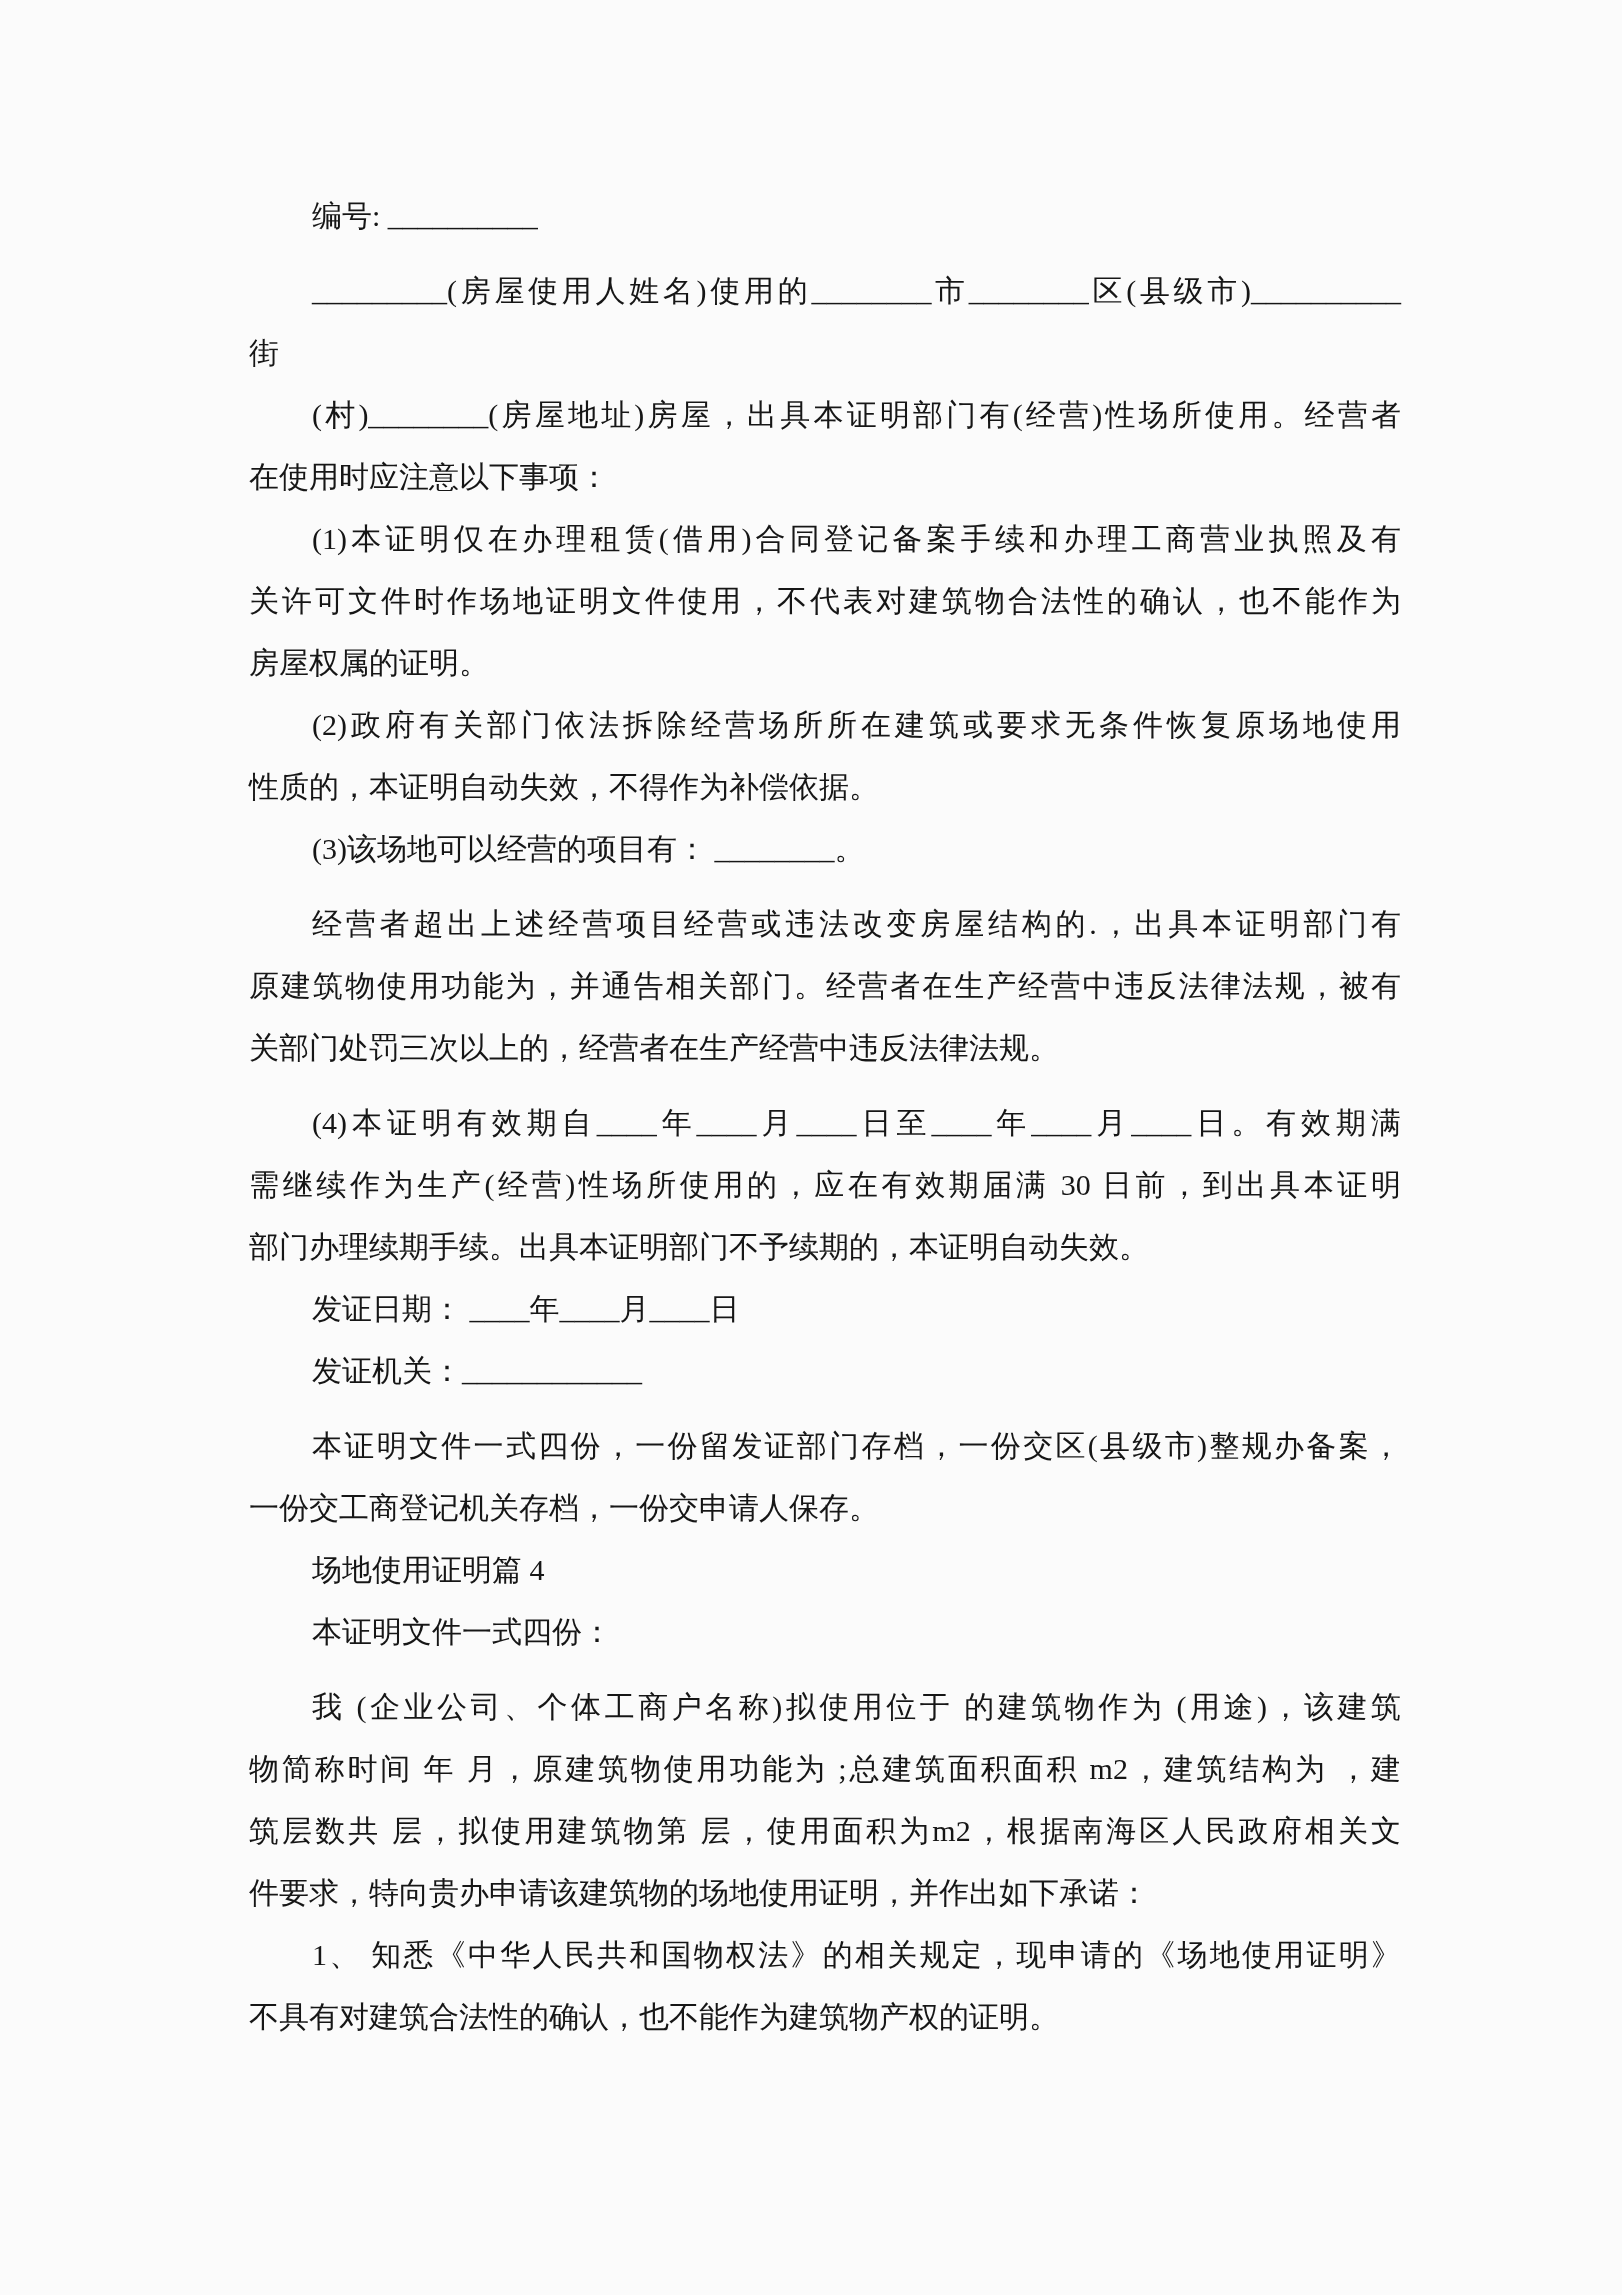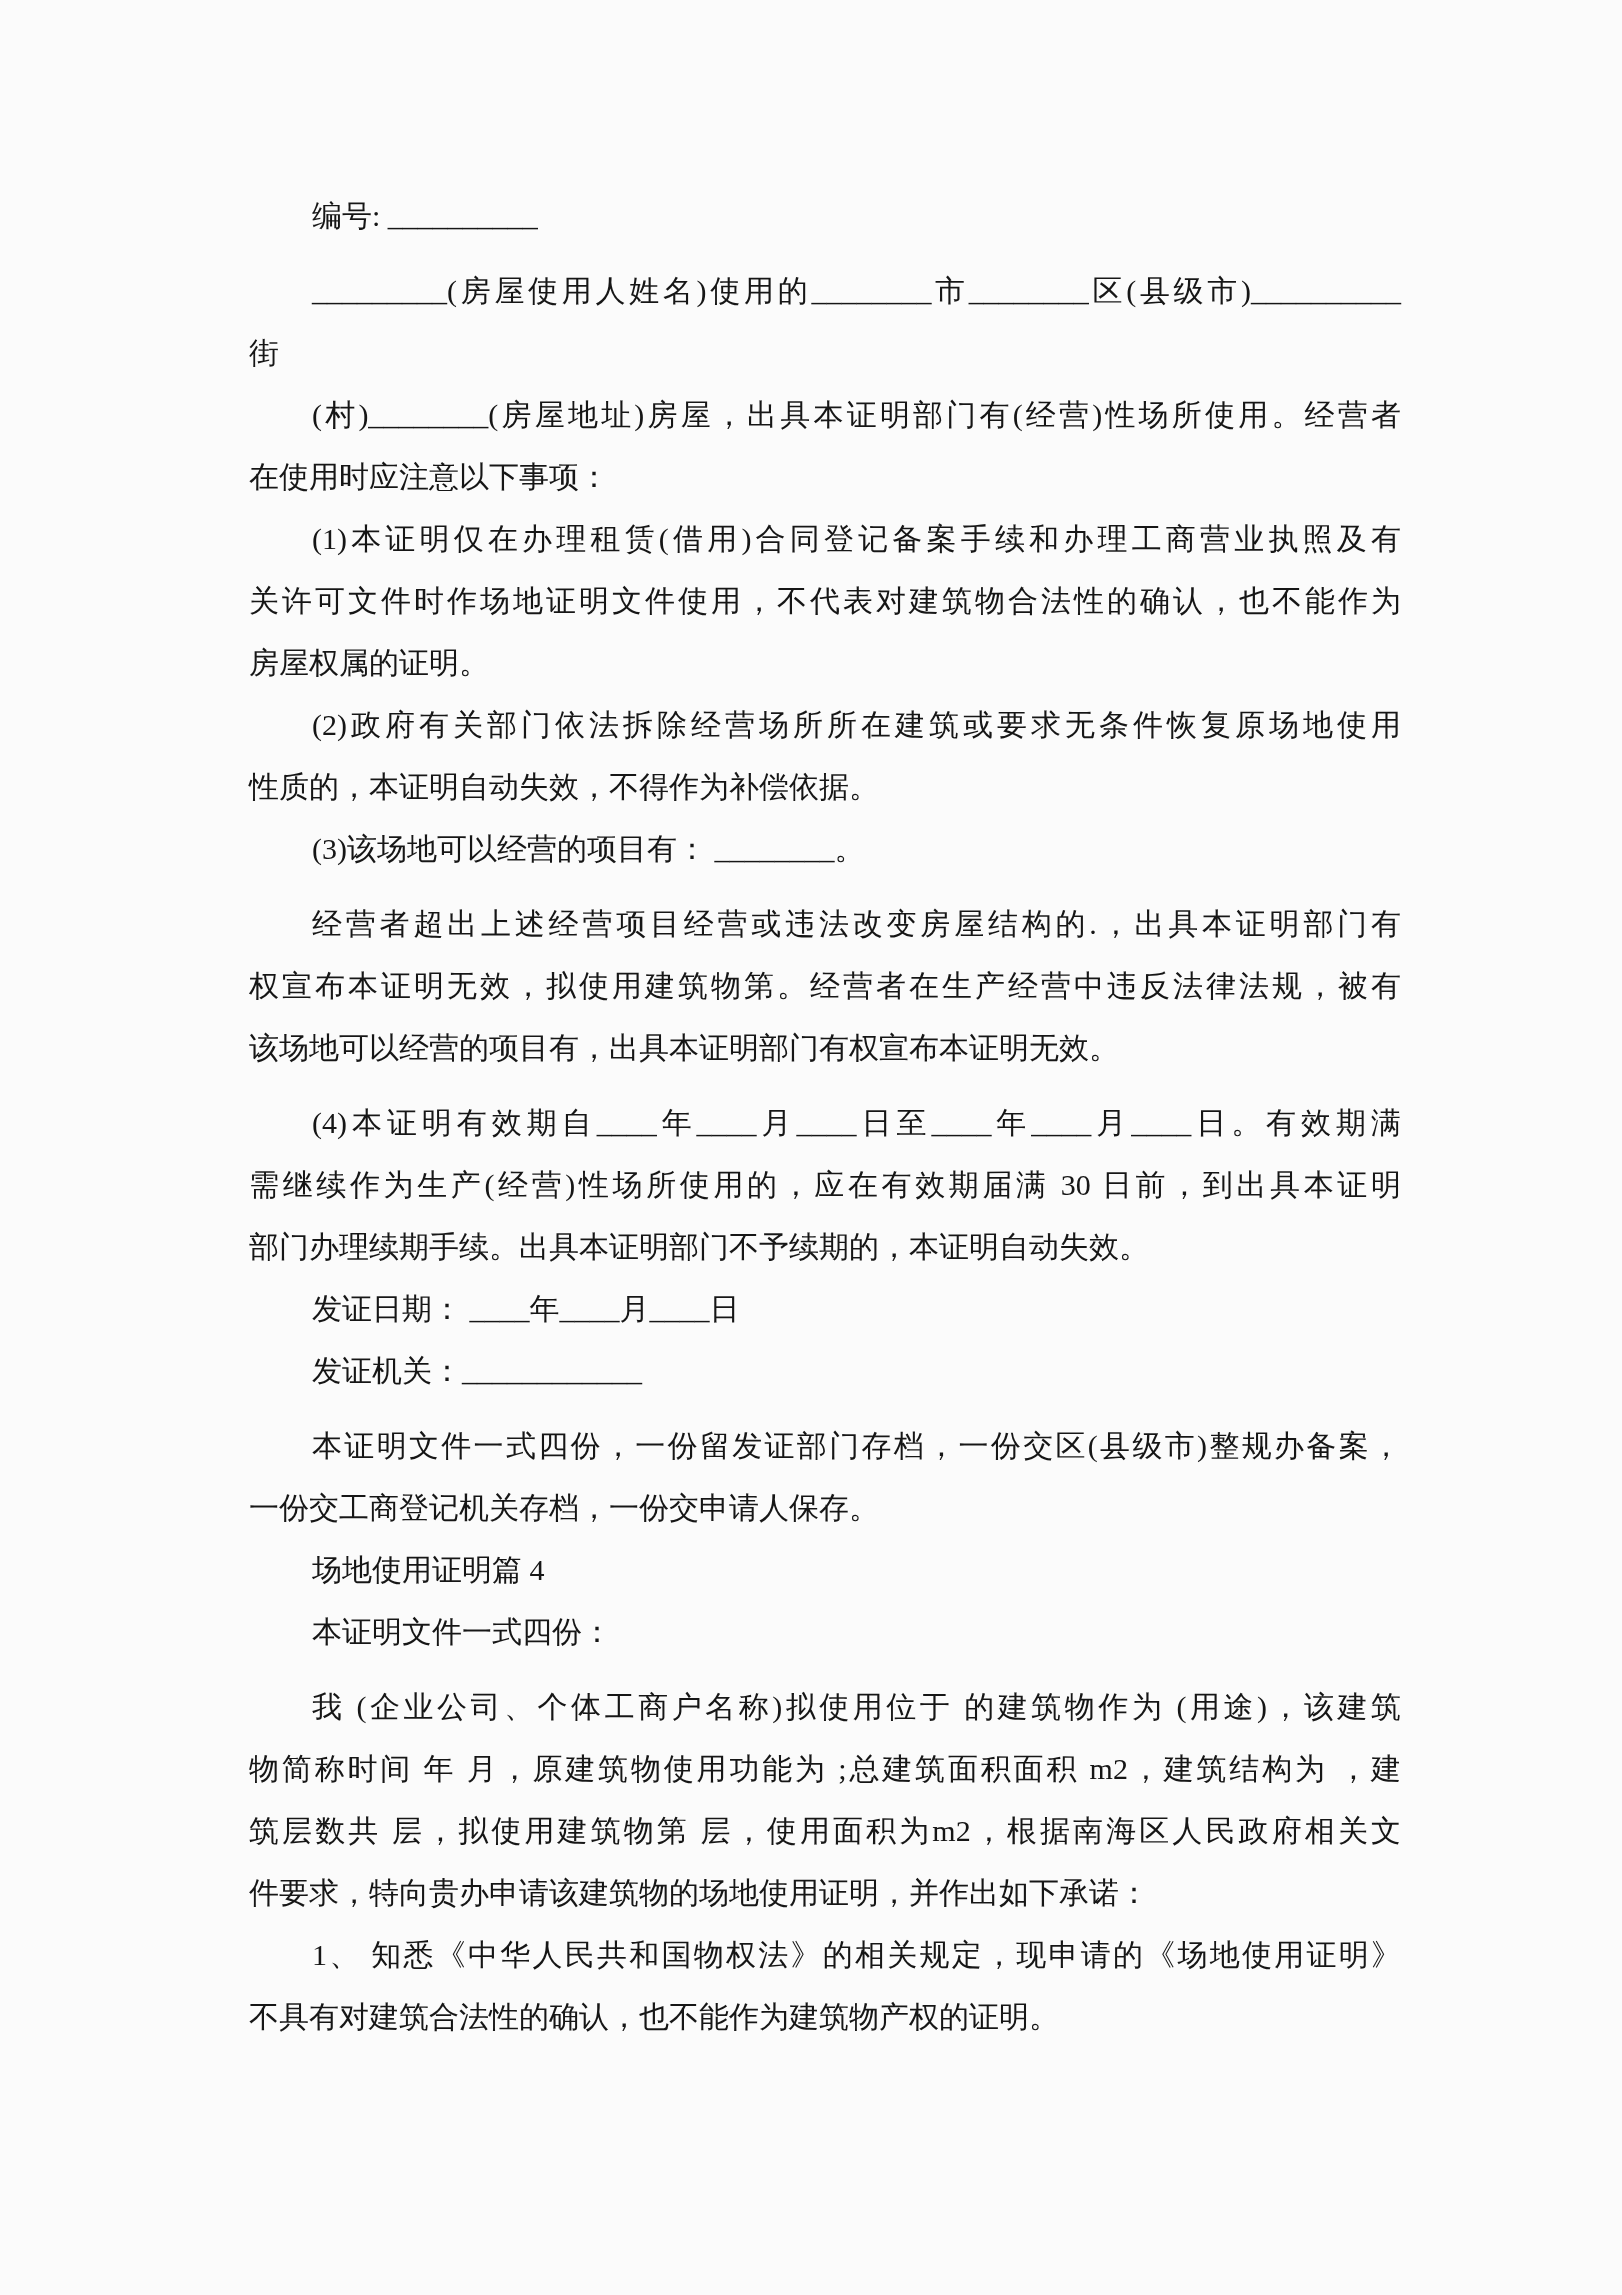--- a/index.html
+++ b/index.html
@@ -37,22 +37,22 @@
       <div class="line">街</div>
       <div class="line indent full">(村)________(房屋地址)房屋，出具本证明部门有(经营)性场所使用。经营者</div>
       <div class="line">在使用时应注意以下事项：</div>
       <div class="line indent full">(1)本证明仅在办理租赁(借用)合同登记备案手续和办理工商营业执照及有</div>
       <div class="line full">关许可文件时作场地证明文件使用，不代表对建筑物合法性的确认，也不能作为</div>
       <div class="line">房屋权属的证明。</div>
       <div class="line indent full">(2)政府有关部门依法拆除经营场所所在建筑或要求无条件恢复原场地使用</div>
       <div class="line">性质的，本证明自动失效，不得作为补偿依据。</div>
       <div class="line indent">(3)该场地可以经营的项目有： ________。</div>
       <div class="line indent full gap">经营者超出上述经营项目经营或违法改变房屋结构的.，出具本证明部门有</div>
-      <div class="line full">权宣布本证明无效，拟使用建筑物第。经营者在生产经营中违反法律法规，被有</div>
-      <div class="line">该场地可以经营的项目有，出具本证明部门有权宣布本证明无效。</div>
+      <div class="line full">原建筑物使用功能为，并通告相关部门。经营者在生产经营中违反法律法规，被有</div>
+      <div class="line">关部门处罚三次以上的，经营者在生产经营中违反法律法规。</div>
       <div class="line indent full gap">(4)本证明有效期自____年____月____日至____年____月____日。有效期满</div>
       <div class="line full">需继续作为生产(经营)性场所使用的，应在有效期届满 30 日前，到出具本证明</div>
       <div class="line">部门办理续期手续。出具本证明部门不予续期的，本证明自动失效。</div>
       <div class="line indent">发证日期： ____年____月____日</div>
       <div class="line indent">发证机关：____________</div>
       <div class="line indent full gap">本证明文件一式四份，一份留发证部门存档，一份交区(县级市)整规办备案，</div>
       <div class="line">一份交工商登记机关存档，一份交申请人保存。</div>
       <div class="line indent">场地使用证明篇 4</div>
       <div class="line indent">本证明文件一式四份：</div>
       <div class="line indent full gap">我 (企业公司、个体工商户名称)拟使用位于 的建筑物作为 (用途)，该建筑</div>

